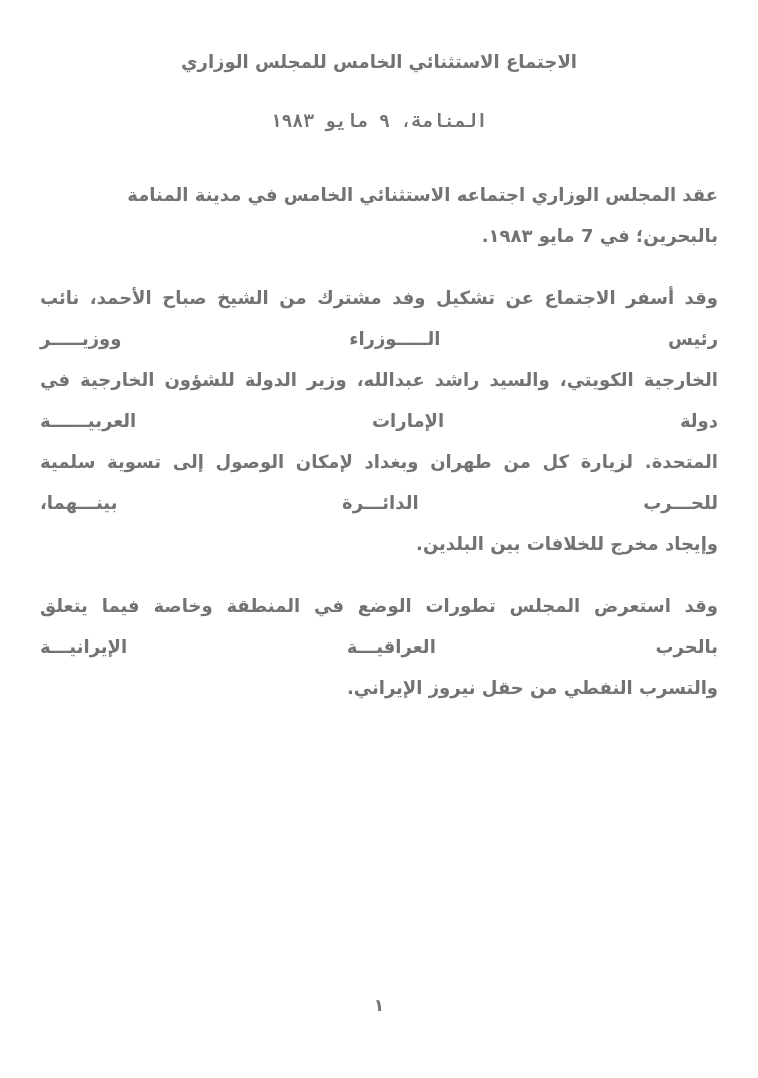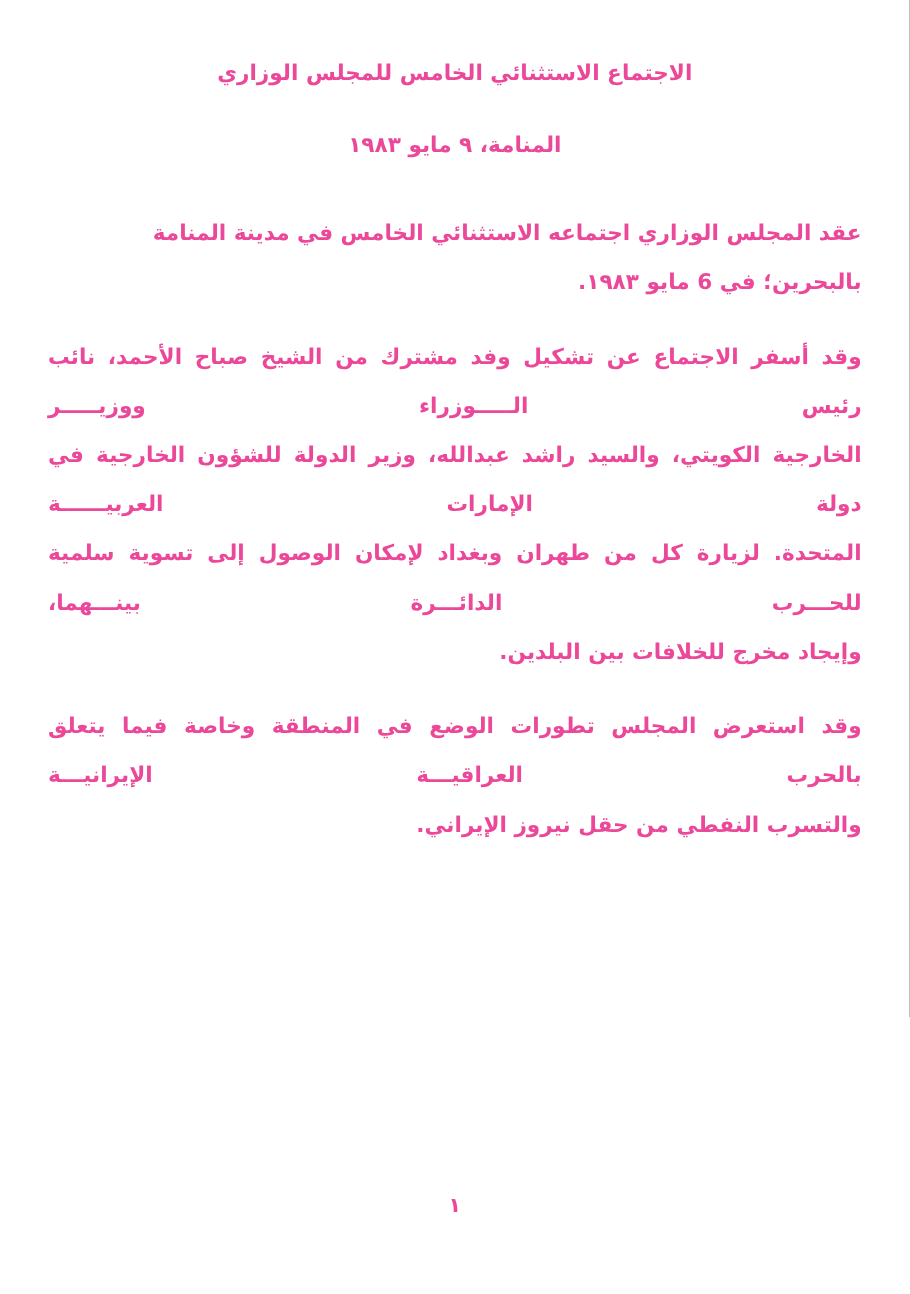--- a/index.html
+++ b/index.html
@@ -9,21 +9,21 @@
     font-family: "DejaVu Sans", sans-serif;
   }
 
   .page {
     position: relative;
     width: 758px;
     height: 1078px;
     margin: 0 auto;
     background: #ffffff;
     direction: rtl;
-    color: #ec4899;
+    color: #737373;
     font-weight: bold;
     overflow: hidden;
   }
 
   .doc-title {
     position: absolute;
     top: 48px;
     left: 0;
     right: 0;
     text-align: center;
@@ -34,20 +34,21 @@
 
   .doc-subtitle {
     position: absolute;
     top: 108px;
     left: 0;
     right: 0;
     text-align: center;
     font-size: 18px;
     line-height: 28px;
     font-weight: bold;
+    font-family: Liberation Mono, monospace;
   }
 
   .doc-body {
     position: absolute;
     top: 174px;
     right: 40px;
     width: 678px;
     font-size: 18px;
     line-height: 41px;
   }
@@ -83,21 +84,21 @@
 
 <main class="page">
 
   <h1 class="doc-title">الاجتماع الاستثنائي الخامس للمجلس الوزاري</h1>
 
   <h2 class="doc-subtitle">المنامة، ٩ مايو ١٩٨٣</h2>
 
   <section class="doc-body">
 
     <p class="para">
-      <span class="line end">عقد المجلس الوزاري اجتماعه الاستثنائي الخامس في مدينة المنامة بالبحرين؛ في 6 مايو ١٩٨٣.</span>
+      <span class="line end">عقد المجلس الوزاري اجتماعه الاستثنائي الخامس في مدينة المنامة بالبحرين؛ في 7 مايو ١٩٨٣.</span>
     </p>
 
     <p class="para">
       <span class="line fill">وقد أسفر الاجتماع عن تشكيل وفد مشترك من الشيخ صباح الأحمد، نائب رئيس الـــــوزراء ووزيـــــر</span>
       <span class="line fill">الخارجية الكويتي، والسيد راشد عبدالله، وزير الدولة للشؤون الخارجية في دولة الإمارات العربيــــــة</span>
       <span class="line fill">المتحدة. لزيارة كل من طهران وبغداد لإمكان الوصول إلى تسوية سلمية للحـــرب الدائـــرة بينـــهما،</span>
       <span class="line end">وإيجاد مخرج للخلافات بين البلدين.</span>
     </p>
 
     <p class="para">

